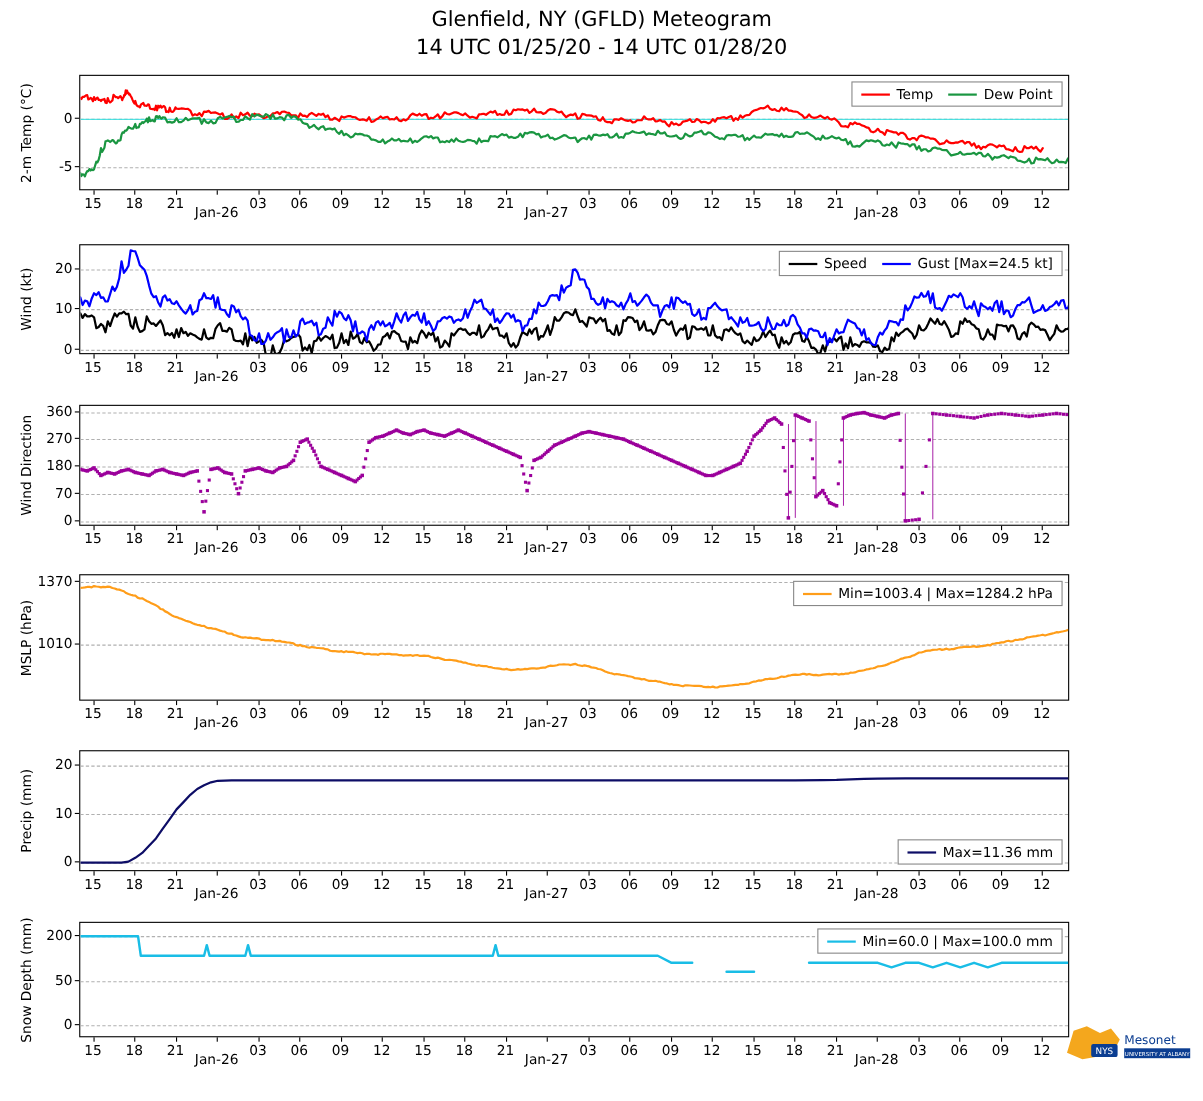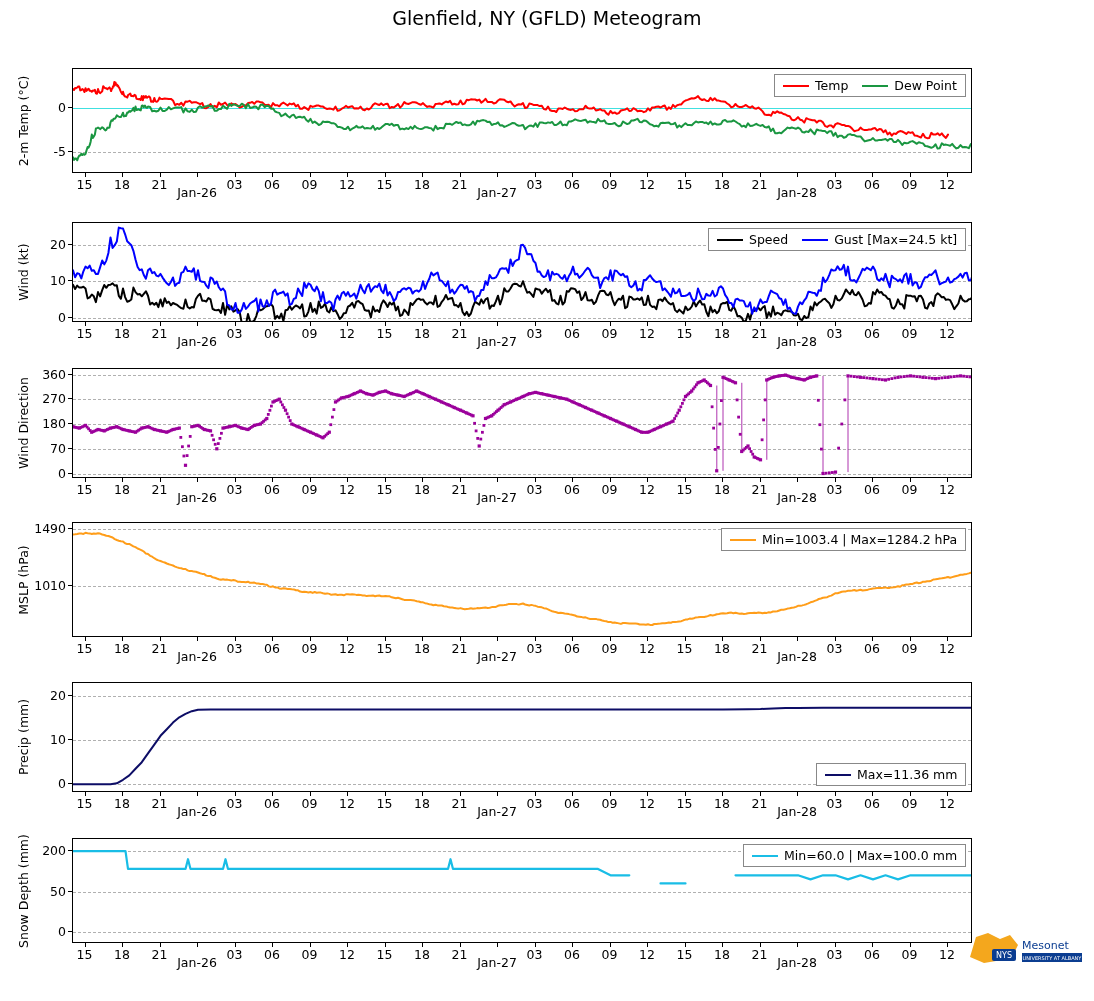--- a/index.html
+++ b/index.html
@@ -18,20 +18,21 @@
   .legitem{display:flex;align-items:center;gap:6px;white-space:nowrap;}
   .swatch{display:inline-block;width:26px;height:0;border-top-width:2.5px;border-top-style:solid;}
   svg{display:block;}
   .logo{position:absolute;right:8px;bottom:22px;width:120px;height:52px;}
 </style>
 </head>
 <body>
 
 <div class="title">
   <div>Glenfield, NY (GFLD) Meteogram</div>
+  <div>14 UTC 01/25/20 - 14 UTC 01/28/20</div>
 </div>
 
 <div id="panels">
     <div class="plotbox" style="left: 72px; top: 68px; width: 900px; height: 105px;">
       <div class="gridline" style="top: 83.125px;"></div>
       <div class="gridline" style="top: 39.375px;"></div>
       <div class="zeroline" style="top: 39.375px;"></div>
       <svg width="900" height="105" style="position: absolute; left: 0px; top: 0px;">
         <path d="M0.0 20.1 L1.0 21.0 L2.1 19.1 L3.1 19.2 L4.2 18.5 L5.2 17.6 L6.3 17.5 L7.3 21.4 L8.3 21.0 L9.4 20.0 L10.4 20.7 L11.5 23.0 L12.5 19.2 L13.5 21.9 L14.6 20.6 L15.6 19.7 L16.7 21.8 L17.7 21.7 L18.8 22.8 L19.8 21.5 L20.8 21.7 L21.9 20.9 L22.9 24.3 L24.0 24.7 L25.0 20.1 L26.0 22.9 L27.1 24.1 L28.1 23.3 L29.2 22.3 L30.2 17.2 L31.3 18.4 L32.3 19.3 L33.3 19.2 L34.4 20.2 L35.4 19.3 L36.5 18.4 L37.5 20.1 L38.1 22.1 L38.8 20.0 L39.4 19.4 L40.0 17.2 L40.6 17.5 L41.3 13.1 L41.9 16.2 L42.5 13.4 L43.1 15.5 L43.8 15.4 L44.4 17.1 L45.0 16.6 L45.8 18.3 L46.7 19.8 L47.5 21.8 L48.3 23.6 L49.2 25.1 L50.0 22.8 L51.0 26.3 L52.1 27.5 L53.1 27.7 L54.2 28.6 L55.2 25.9 L56.3 25.4 L57.3 24.6 L58.3 27.1 L59.4 27.1 L60.4 27.3 L61.5 25.8 L62.5 26.3 L63.5 29.8 L64.6 30.1 L65.6 30.2 L66.7 29.9 L67.7 31.0 L68.8 27.1 L69.8 31.3 L70.8 27.1 L71.9 28.6 L72.9 27.1 L74.0 28.8 L75.0 28.0 L76.0 27.4 L77.1 28.5 L78.1 32.8 L79.2 32.3 L80.2 33.0 L81.3 28.9 L82.3 32.1 L83.3 32.7 L84.4 32.5 L85.4 31.2 L86.5 28.6 L87.5 29.8 L89.6 30.0 L91.7 29.6 L93.8 29.8 L95.8 30.1 L97.9 29.9 L100.0 31.5 L102.1 36.1 L104.2 34.9 L106.3 35.7 L108.3 33.8 L110.4 36.6 L112.5 32.4 L114.6 32.7 L116.7 31.8 L118.8 33.7 L120.8 33.3 L122.9 33.2 L125.0 34.1 L127.1 35.2 L129.2 34.0 L131.3 39.0 L133.3 39.2 L135.4 37.9 L137.5 35.0 L139.6 38.2 L141.7 36.8 L143.8 38.4 L145.8 33.5 L147.9 35.7 L150.0 35.0 L152.1 33.5 L154.2 36.2 L156.3 36.5 L158.3 34.3 L160.4 35.6 L162.5 35.0 L164.6 36.6 L166.7 38.5 L168.8 37.8 L170.8 36.5 L172.9 36.5 L175.0 34.1 L177.1 33.8 L179.2 32.9 L181.3 34.8 L183.3 32.6 L185.4 32.4 L187.5 33.3 L189.6 33.6 L191.7 35.8 L193.8 35.9 L195.8 35.8 L197.9 38.3 L200.0 34.1 L202.1 36.3 L204.2 36.2 L206.3 37.3 L208.3 34.8 L210.4 33.6 L212.5 35.0 L214.6 36.4 L216.7 34.6 L218.8 35.4 L220.8 34.4 L222.9 37.4 L225.0 35.9 L227.1 39.8 L229.2 39.7 L231.2 38.1 L233.3 39.4 L235.4 41.0 L237.5 36.8 L239.6 37.9 L241.7 37.2 L243.7 36.5 L245.8 36.6 L247.9 37.5 L250.0 37.6 L252.1 39.1 L254.2 40.0 L256.3 39.6 L258.3 39.8 L260.4 40.7 L262.5 37.6 L264.6 41.8 L266.7 41.3 L268.8 39.7 L270.8 38.7 L272.9 36.9 L275.0 38.5 L277.1 37.7 L279.2 37.2 L281.3 39.6 L283.3 39.2 L285.4 39.6 L287.5 37.6 L289.6 40.5 L291.7 41.2 L293.8 39.5 L295.8 40.5 L297.9 39.0 L300.0 35.9 L302.1 34.3 L304.2 35.2 L306.3 36.0 L308.3 34.4 L310.4 36.2 L312.5 35.0 L314.6 34.7 L316.7 39.1 L318.8 38.0 L320.8 38.5 L322.9 36.9 L325.0 35.0 L327.1 38.6 L329.2 36.6 L331.3 33.1 L333.3 34.6 L335.4 35.0 L337.5 34.1 L339.6 33.2 L341.7 33.2 L343.8 33.8 L345.8 35.0 L347.9 35.7 L350.0 34.1 L352.1 36.2 L354.2 37.9 L356.3 37.2 L358.3 37.8 L360.4 38.6 L362.5 35.0 L364.6 34.8 L366.7 34.4 L368.8 35.4 L370.8 33.8 L372.9 32.5 L375.0 33.3 L377.1 31.9 L379.2 35.5 L381.3 34.7 L383.3 35.5 L385.4 35.3 L387.5 31.5 L389.6 35.2 L391.7 34.5 L393.8 30.7 L395.8 31.2 L397.9 30.3 L400.0 30.6 L402.1 30.5 L404.2 31.5 L406.3 30.6 L408.3 33.6 L410.4 32.2 L412.5 29.8 L414.6 33.0 L416.7 33.1 L418.8 32.9 L420.8 34.5 L422.9 33.8 L425.0 31.5 L427.1 30.2 L429.2 30.4 L431.3 30.8 L433.3 32.5 L435.4 33.2 L437.5 32.4 L439.6 35.4 L441.7 37.5 L443.8 36.0 L445.8 35.2 L447.9 35.6 L450.0 34.1 L452.1 39.0 L454.2 38.5 L456.3 34.6 L458.3 34.9 L460.4 35.9 L462.5 35.9 L464.6 36.1 L466.7 37.1 L468.8 36.7 L470.8 40.1 L472.9 40.6 L475.0 37.6 L477.1 41.2 L479.2 42.0 L481.3 41.9 L483.3 43.0 L485.4 39.5 L487.5 39.4 L489.6 40.0 L491.7 38.5 L493.8 39.7 L495.8 40.5 L497.9 40.9 L500.0 40.3 L502.1 42.2 L504.2 42.1 L506.3 40.3 L508.3 40.3 L510.4 40.2 L512.5 36.8 L514.6 39.0 L516.7 39.6 L518.8 39.6 L520.8 38.5 L522.9 41.4 L525.0 41.1 L527.1 40.1 L529.2 41.5 L531.3 41.4 L533.3 44.1 L535.4 45.8 L537.5 42.0 L539.6 44.2 L541.7 43.4 L543.8 44.8 L545.8 44.1 L547.9 41.5 L550.0 41.1 L552.1 40.6 L554.2 39.4 L556.3 41.9 L558.3 41.7 L560.4 39.2 L562.5 40.3 L564.6 42.2 L566.7 41.7 L568.8 42.0 L570.8 43.2 L572.9 42.3 L575.0 39.4 L577.1 41.6 L579.2 38.4 L581.3 38.5 L583.3 37.8 L585.4 37.5 L587.5 38.5 L589.6 37.3 L591.7 36.5 L593.8 40.8 L595.8 38.4 L597.9 39.9 L600.0 35.9 L602.1 38.0 L604.2 36.3 L606.3 35.6 L608.3 35.4 L610.4 32.8 L612.5 31.5 L614.6 30.9 L616.7 30.0 L618.8 29.2 L620.8 29.5 L622.9 28.7 L625.0 27.1 L627.1 29.9 L629.2 31.0 L631.3 30.2 L633.3 31.7 L635.4 32.1 L637.5 28.9 L639.6 31.3 L641.7 29.3 L643.8 31.5 L645.8 31.6 L647.9 32.2 L650.0 32.4 L652.1 32.8 L654.2 34.5 L656.3 35.8 L658.3 38.3 L660.4 37.6 L662.5 35.0 L664.6 37.3 L666.7 38.1 L668.8 38.0 L670.8 37.1 L672.9 36.0 L675.0 37.6 L677.1 38.7 L679.2 37.2 L681.3 39.2 L683.3 39.7 L685.4 38.6 L687.5 40.3 L689.6 42.4 L691.7 45.6 L693.8 46.0 L695.8 45.7 L697.9 46.7 L700.0 42.9 L702.1 44.0 L704.2 42.3 L706.3 43.7 L708.3 43.6 L710.4 45.0 L712.5 45.5 L714.6 46.8 L716.7 47.3 L718.8 50.6 L720.8 51.3 L722.9 50.3 L725.0 48.1 L727.1 50.7 L729.2 51.3 L731.3 53.6 L733.3 49.2 L735.4 50.1 L737.5 50.7 L739.6 51.3 L741.7 51.3 L743.8 53.5 L745.8 51.7 L747.9 51.8 L750.0 53.4 L752.1 57.1 L754.2 57.9 L756.3 56.5 L758.3 56.5 L760.4 58.5 L762.5 55.1 L764.6 54.3 L766.7 54.9 L768.8 55.9 L770.8 55.9 L772.9 57.0 L775.0 56.9 L777.1 57.7 L779.2 59.8 L781.3 62.2 L783.3 61.6 L785.4 61.1 L787.5 58.6 L789.6 60.4 L791.7 61.1 L793.8 61.1 L795.8 60.5 L797.9 60.6 L800.0 59.5 L802.1 59.1 L804.2 61.5 L806.3 60.1 L808.3 60.2 L810.4 63.3 L812.5 61.3 L814.6 65.4 L816.7 63.6 L818.8 66.6 L820.8 64.4 L822.9 65.0 L825.0 63.0 L827.1 62.1 L829.2 62.5 L831.3 63.6 L833.3 64.9 L835.4 63.1 L837.5 63.9 L839.6 63.3 L841.7 66.6 L843.8 66.8 L845.8 67.6 L847.9 68.5 L850.0 64.8 L852.1 68.3 L854.2 69.2 L856.3 68.9 L858.3 63.9 L860.4 65.6 L862.5 65.6 L864.6 64.3 L866.7 66.2 L868.8 64.4 L870.8 67.1 L872.9 68.9 L875.0 65.6" fill="none" stroke="#ff0000" stroke-width="2" stroke-linejoin="round" stroke-linecap="round"></path>
         <path d="M0.0 88.4 L1.0 91.0 L2.1 89.4 L3.1 89.6 L4.2 91.3 L5.2 88.5 L6.3 86.6 L7.3 86.5 L8.3 84.7 L9.4 86.0 L10.4 85.0 L11.5 85.7 L12.5 84.9 L13.5 81.5 L14.6 78.0 L15.6 78.6 L16.7 76.2 L17.7 72.4 L18.8 65.6 L19.8 69.1 L20.8 67.4 L21.9 65.4 L22.9 59.5 L24.0 59.1 L25.0 58.6 L26.0 59.2 L27.1 60.1 L28.1 59.3 L29.2 58.3 L30.2 58.8 L31.3 60.4 L32.3 61.4 L33.3 60.8 L34.4 58.6 L35.4 58.9 L36.5 58.5 L37.5 53.4 L38.5 51.3 L39.6 51.7 L40.6 49.8 L41.7 49.8 L42.7 48.7 L43.8 46.4 L44.8 47.1 L45.8 47.6 L46.9 48.0 L47.9 48.0 L49.0 46.1 L50.0 43.7 L51.0 47.4 L52.1 46.8 L53.1 46.9 L54.2 43.6 L55.2 43.6 L56.3 42.0 L57.3 42.8 L58.3 41.8 L59.4 41.1 L60.4 38.8 L61.5 42.2 L62.5 37.6 L63.5 41.1 L64.6 40.8 L65.6 40.2 L66.7 41.1 L67.7 41.4 L68.8 36.8 L69.8 36.6 L70.8 38.1 L71.9 36.6 L72.9 38.3 L74.0 38.9 L75.0 37.6 L77.1 38.0 L79.2 42.2 L81.3 41.8 L83.3 42.5 L85.4 41.8 L87.5 38.5 L89.6 42.1 L91.7 42.0 L93.8 40.7 L95.8 38.1 L97.9 40.3 L100.0 39.4 L102.1 38.6 L104.2 38.5 L106.3 38.6 L108.3 38.1 L110.4 43.5 L112.5 39.4 L114.6 42.3 L116.7 42.9 L118.8 40.7 L120.8 43.1 L122.9 42.7 L125.0 38.5 L127.1 37.2 L129.2 38.7 L131.3 37.8 L133.3 37.3 L135.4 36.4 L137.5 37.6 L139.6 37.0 L141.7 41.8 L143.8 41.7 L145.8 40.1 L147.9 40.1 L150.0 36.8 L152.1 38.4 L154.2 39.8 L156.3 34.8 L158.3 36.9 L160.4 35.2 L162.5 35.9 L164.6 36.9 L166.7 37.1 L168.8 34.7 L170.8 35.9 L172.9 39.1 L175.0 35.0 L177.1 38.9 L179.2 38.6 L181.3 37.5 L183.3 37.8 L185.4 40.3 L187.5 35.9 L189.6 35.5 L191.7 38.1 L193.8 36.7 L195.8 37.2 L197.9 39.7 L200.0 39.4 L202.1 42.5 L204.2 43.4 L206.3 43.9 L208.3 47.2 L210.4 46.1 L212.5 44.6 L214.6 47.0 L216.7 48.5 L218.8 46.4 L220.8 45.7 L222.9 49.0 L225.0 48.1 L227.1 47.8 L229.2 48.6 L231.2 47.8 L233.3 51.0 L235.4 52.6 L237.5 49.9 L239.6 53.9 L241.7 52.6 L243.7 54.1 L245.8 56.0 L247.9 55.1 L250.0 52.5 L252.1 53.1 L254.2 52.7 L256.3 53.1 L258.3 54.2 L260.4 54.2 L262.5 55.1 L264.6 57.9 L266.7 58.0 L268.8 58.6 L270.8 59.9 L272.9 60.0 L275.0 57.8 L277.1 61.3 L279.2 59.7 L281.3 58.7 L283.3 56.9 L285.4 58.6 L287.5 58.6 L289.6 57.3 L291.7 59.6 L293.8 59.0 L295.8 59.3 L297.9 59.5 L300.0 56.9 L302.1 60.8 L304.2 59.0 L306.3 60.0 L308.3 58.6 L310.4 56.7 L312.5 55.1 L314.6 54.9 L316.7 56.0 L318.8 54.7 L320.8 56.8 L322.9 56.0 L325.0 56.0 L327.1 60.4 L329.2 59.6 L331.3 60.3 L333.3 59.1 L335.4 60.1 L337.5 57.8 L339.6 59.9 L341.7 56.9 L343.8 58.9 L345.8 59.6 L347.9 60.1 L350.0 59.5 L352.1 58.2 L354.2 58.3 L356.3 59.0 L358.3 59.3 L360.4 61.6 L362.5 56.9 L364.6 60.1 L366.7 59.0 L368.8 59.1 L370.8 59.4 L372.9 54.7 L375.0 55.1 L377.1 54.8 L379.2 55.8 L381.3 54.3 L383.3 52.9 L385.4 54.0 L387.5 53.4 L389.6 56.1 L391.7 55.4 L393.8 56.3 L395.8 56.3 L397.9 55.4 L400.0 52.5 L402.1 55.7 L404.2 51.8 L406.3 52.4 L408.3 51.4 L410.4 51.1 L412.5 51.6 L414.6 53.1 L416.7 52.7 L418.8 56.0 L420.8 55.1 L422.9 54.8 L425.0 53.4 L427.1 56.5 L429.2 56.2 L431.3 57.9 L433.3 57.1 L435.4 56.2 L437.5 55.1 L439.6 53.9 L441.7 54.3 L443.8 56.0 L445.8 56.7 L447.9 56.4 L450.0 56.0 L452.1 60.2 L454.2 58.2 L456.3 56.7 L458.3 56.6 L460.4 57.6 L462.5 54.3 L464.6 57.9 L466.7 53.6 L468.8 53.4 L470.8 54.0 L472.9 54.3 L475.0 53.4 L477.1 53.9 L479.2 53.0 L481.3 56.0 L483.3 56.0 L485.4 54.7 L487.5 52.5 L489.6 56.2 L491.7 55.6 L493.8 56.3 L495.8 52.4 L497.9 52.5 L500.0 51.6 L502.1 50.3 L504.2 51.2 L506.3 51.7 L508.3 51.9 L510.4 51.3 L512.5 50.7 L514.6 53.6 L516.7 52.3 L518.8 52.7 L520.8 53.0 L522.9 53.7 L525.0 49.9 L527.1 52.2 L529.2 52.3 L531.3 51.3 L533.3 54.4 L535.4 54.9 L537.5 55.1 L539.6 54.8 L541.7 54.0 L543.8 56.2 L545.8 57.3 L547.9 56.5 L550.0 52.5 L552.1 53.9 L554.2 55.1 L556.3 54.3 L558.3 51.6 L560.4 51.5 L562.5 50.7 L564.6 49.8 L566.7 52.9 L568.8 53.2 L570.8 51.4 L572.9 51.7 L575.0 53.4 L577.1 55.3 L579.2 55.9 L581.3 57.3 L583.3 56.7 L585.4 57.7 L587.5 54.3 L589.6 53.7 L591.7 54.1 L593.8 53.7 L595.8 53.6 L597.9 55.3 L600.0 55.1 L602.1 53.8 L604.2 58.5 L606.3 56.4 L608.3 58.1 L610.4 56.0 L612.5 54.3 L614.6 56.0 L616.7 55.9 L618.8 56.2 L620.8 54.3 L622.9 52.5 L625.0 53.4 L627.1 53.1 L629.2 52.9 L631.3 53.9 L633.3 53.6 L635.4 55.2 L637.5 52.5 L639.6 55.6 L641.7 54.4 L643.8 55.5 L645.8 55.4 L647.9 55.0 L650.0 51.6 L652.1 51.0 L654.2 52.8 L656.3 52.4 L658.3 52.6 L660.4 51.3 L662.5 52.5 L664.6 54.0 L666.7 55.2 L668.8 57.6 L670.8 56.7 L672.9 58.1 L675.0 54.3 L677.1 56.9 L679.2 56.8 L681.3 55.9 L683.3 54.8 L685.4 56.1 L687.5 56.9 L689.6 56.0 L691.7 58.0 L693.8 58.5 L695.8 57.4 L697.9 62.2 L700.0 59.5 L702.1 64.2 L704.2 64.3 L706.3 63.6 L708.3 64.3 L710.4 62.3 L712.5 60.4 L714.6 58.6 L716.7 59.3 L718.8 58.5 L720.8 59.1 L722.9 59.8 L725.0 58.6 L727.1 59.8 L729.2 63.0 L731.3 63.5 L733.3 62.4 L735.4 63.0 L737.5 60.4 L739.6 63.0 L741.7 65.2 L743.8 60.5 L745.8 61.3 L747.9 61.5 L750.0 62.1 L752.1 62.1 L754.2 64.1 L756.3 62.2 L758.3 62.2 L760.4 66.8 L762.5 63.9 L764.6 68.1 L766.7 66.7 L768.8 66.7 L770.8 68.7 L772.9 68.0 L775.0 65.6 L777.1 65.1 L779.2 66.1 L781.3 66.1 L783.3 67.2 L785.4 67.4 L787.5 67.4 L789.6 70.0 L791.7 72.4 L793.8 71.8 L795.8 71.3 L797.9 70.8 L800.0 69.1 L802.1 71.4 L804.2 71.5 L806.3 70.9 L808.3 70.9 L810.4 70.6 L812.5 70.0 L814.6 71.6 L816.7 70.0 L818.8 70.0 L820.8 73.0 L822.9 73.1 L825.0 70.9 L827.1 73.0 L829.2 76.0 L831.3 73.7 L833.3 74.3 L835.4 73.9 L837.5 72.6 L839.6 72.1 L841.7 73.4 L843.8 74.8 L845.8 73.2 L847.9 73.9 L850.0 74.4 L852.1 77.0 L854.2 77.2 L856.3 78.0 L858.3 78.8 L860.4 77.9 L862.5 75.3 L864.6 79.6 L866.7 79.2 L868.8 74.3 L870.8 75.9 L872.9 75.6 L875.0 76.1 L877.1 76.7 L879.2 74.9 L881.3 77.6 L883.3 79.4 L885.4 78.7 L887.5 76.1 L889.6 78.3 L891.7 78.1 L893.8 78.3 L895.8 79.2 L897.9 75.0 L900.0 76.1" fill="none" stroke="#1a9641" stroke-width="2" stroke-linejoin="round" stroke-linecap="round"></path>
@@ -761,21 +762,21 @@
     <div class="xtick" style="left: 947px; top: 482px;">12</div>
     <div class="plotbox" style="left: 72px; top: 522px; width: 900px; height: 115px;">
       <div class="gridline" style="top: 63.25px;"></div>
       <div class="gridline" style="top: 5.75px;"></div>
       <svg width="900" height="115" style="position: absolute; left: 0px; top: 0px;">
         <path d="M0.0 11.5 L2.1 11.3 L4.2 11.0 L6.3 10.6 L8.3 10.6 L10.4 10.9 L12.5 9.8 L14.6 10.2 L16.7 10.4 L18.8 11.0 L20.8 10.5 L22.9 10.7 L25.0 10.3 L27.1 10.6 L29.2 11.5 L31.3 12.0 L33.3 12.8 L35.4 13.0 L37.5 13.8 L39.6 14.5 L41.7 16.1 L43.8 17.0 L45.8 17.7 L47.9 18.3 L50.0 18.4 L52.1 20.3 L54.2 21.1 L56.3 20.9 L58.3 22.1 L60.4 23.3 L62.5 24.2 L64.6 25.5 L66.7 26.4 L68.8 27.3 L70.8 28.5 L72.9 30.6 L75.0 31.0 L77.1 32.8 L79.2 33.7 L81.3 35.2 L83.3 36.5 L85.4 37.4 L87.5 38.0 L89.6 38.9 L91.7 39.5 L93.8 40.5 L95.8 41.3 L97.9 41.9 L100.0 42.5 L102.1 43.6 L104.2 44.4 L106.3 45.0 L108.3 45.3 L110.4 46.1 L112.5 46.0 L114.6 47.4 L116.7 48.1 L118.8 48.0 L120.8 48.6 L122.9 48.7 L125.0 49.5 L127.1 50.3 L129.2 50.9 L131.3 51.1 L133.3 52.6 L135.4 53.1 L137.5 52.9 L139.6 54.3 L141.7 54.7 L143.8 55.5 L145.8 56.2 L147.9 56.7 L150.0 56.3 L152.1 56.8 L154.2 56.6 L156.3 57.1 L158.3 57.4 L160.4 57.1 L162.5 57.5 L164.6 58.7 L166.7 58.7 L168.8 59.0 L170.8 59.0 L172.9 59.2 L175.0 58.7 L177.1 59.8 L179.2 59.8 L181.3 59.6 L183.3 60.4 L185.4 60.5 L187.5 61.0 L189.6 61.1 L191.7 61.5 L193.8 61.8 L195.8 63.4 L197.9 63.9 L200.0 63.3 L202.1 64.5 L204.2 64.4 L206.3 65.4 L208.3 65.7 L210.4 65.2 L212.5 65.5 L214.6 65.9 L216.7 66.1 L218.8 66.3 L220.8 66.4 L222.9 67.2 L225.0 67.3 L227.1 68.6 L229.2 68.9 L231.2 68.8 L233.3 69.1 L235.4 69.4 L237.5 69.0 L239.6 69.9 L241.7 69.0 L243.7 69.7 L245.8 69.6 L247.9 69.6 L250.0 70.2 L252.1 70.7 L254.2 70.4 L256.3 70.9 L258.3 71.8 L260.4 71.5 L262.5 71.3 L264.6 72.0 L266.7 71.8 L268.8 71.8 L270.8 72.3 L272.9 71.3 L275.0 71.3 L277.1 71.6 L279.2 71.3 L281.3 71.4 L283.3 71.9 L285.4 71.8 L287.5 71.9 L289.6 72.5 L291.7 72.5 L293.8 73.1 L295.8 72.8 L297.9 72.8 L300.0 72.5 L302.1 73.2 L304.2 72.7 L306.3 72.5 L308.3 73.2 L310.4 73.2 L312.5 73.0 L314.6 73.3 L316.7 73.3 L318.8 74.3 L320.8 74.8 L322.9 75.3 L325.0 74.8 L327.1 75.5 L329.2 76.2 L331.3 76.9 L333.3 77.0 L335.4 76.9 L337.5 77.0 L339.6 77.3 L341.7 77.6 L343.8 78.2 L345.8 78.5 L347.9 79.3 L350.0 79.3 L352.1 80.2 L354.2 80.6 L356.3 81.2 L358.3 81.5 L360.4 82.2 L362.5 81.7 L364.6 82.4 L366.7 82.5 L368.8 82.5 L370.8 83.2 L372.9 83.4 L375.0 84.0 L377.1 84.5 L379.2 84.6 L381.3 84.9 L383.3 85.3 L385.4 85.6 L387.5 85.1 L389.6 85.8 L391.7 86.2 L393.8 86.0 L395.8 85.8 L397.9 85.3 L400.0 85.7 L402.1 85.6 L404.2 85.1 L406.3 85.3 L408.3 84.9 L410.4 84.7 L412.5 84.5 L414.6 84.9 L416.7 84.7 L418.8 84.1 L420.8 84.0 L422.9 83.9 L425.0 82.8 L427.1 82.2 L429.2 82.3 L431.3 82.1 L433.3 81.8 L435.4 81.1 L437.5 81.1 L439.6 80.9 L441.7 81.1 L443.8 81.1 L445.8 81.6 L447.9 81.0 L450.0 80.5 L452.1 81.5 L454.2 82.0 L456.3 82.5 L458.3 81.9 L460.4 82.4 L462.5 82.8 L464.6 83.7 L466.7 84.0 L468.8 84.3 L470.8 85.2 L472.9 85.4 L475.0 86.3 L477.1 87.4 L479.2 88.2 L481.3 88.8 L483.3 89.2 L485.4 90.0 L487.5 89.7 L489.6 90.0 L491.7 90.5 L493.8 90.7 L495.8 91.1 L497.9 91.6 L500.0 92.0 L502.1 92.5 L504.2 93.6 L506.3 93.7 L508.3 93.9 L510.4 94.6 L512.5 94.3 L514.6 95.2 L516.7 95.9 L518.8 96.0 L520.8 96.1 L522.9 95.9 L525.0 96.6 L527.1 96.7 L529.2 97.5 L531.3 98.0 L533.3 98.3 L535.4 99.1 L537.5 98.9 L539.6 99.7 L541.7 99.6 L543.8 99.9 L545.8 100.4 L547.9 100.9 L550.0 100.0 L552.1 100.1 L554.2 100.2 L556.3 100.4 L558.3 100.6 L560.4 100.5 L562.5 100.6 L564.6 100.7 L566.7 101.5 L568.8 101.6 L570.8 101.5 L572.9 101.8 L575.0 101.2 L577.1 101.9 L579.2 102.0 L581.3 101.0 L583.3 101.0 L585.4 100.8 L587.5 100.6 L589.6 100.3 L591.7 100.2 L593.8 99.9 L595.8 99.6 L597.9 99.7 L600.0 98.9 L602.1 98.9 L604.2 98.7 L606.3 98.4 L608.3 98.2 L610.4 97.3 L612.5 96.6 L614.6 96.4 L616.7 95.6 L618.8 95.7 L620.8 95.2 L622.9 94.4 L625.0 94.3 L627.1 93.9 L629.2 94.1 L631.3 94.0 L633.3 93.6 L635.4 92.9 L637.5 92.0 L639.6 92.4 L641.7 92.0 L643.8 91.2 L645.8 90.9 L647.9 90.5 L650.0 90.3 L652.1 90.5 L654.2 90.3 L656.3 89.7 L658.3 89.6 L660.4 90.3 L662.5 89.7 L664.6 90.3 L666.7 90.7 L668.8 90.6 L670.8 90.9 L672.9 90.7 L675.0 90.3 L677.1 90.1 L679.2 89.9 L681.3 89.7 L683.3 90.0 L685.4 89.6 L687.5 89.7 L689.6 90.3 L691.7 89.7 L693.8 89.9 L695.8 89.3 L697.9 89.4 L700.0 88.5 L702.1 88.6 L704.2 88.3 L706.3 87.5 L708.3 86.8 L710.4 86.7 L712.5 86.3 L714.6 85.6 L716.7 85.3 L718.8 84.7 L720.8 84.5 L722.9 83.9 L725.0 82.8 L727.1 82.7 L729.2 82.4 L731.3 81.9 L733.3 81.2 L735.4 80.3 L737.5 79.3 L739.6 78.8 L741.7 77.9 L743.8 77.1 L745.8 76.0 L747.9 75.5 L750.0 74.8 L752.1 74.5 L754.2 74.2 L756.3 73.1 L758.3 72.6 L760.4 71.3 L762.5 70.2 L764.6 70.2 L766.7 69.5 L768.8 68.7 L770.8 68.5 L772.9 68.4 L775.0 67.8 L777.1 67.7 L779.2 67.5 L781.3 67.0 L783.3 67.8 L785.4 67.3 L787.5 66.7 L789.6 67.5 L791.7 67.2 L793.8 67.1 L795.8 66.4 L797.9 65.9 L800.0 65.5 L802.1 65.3 L804.2 64.9 L806.3 65.0 L808.3 65.0 L810.4 64.8 L812.5 64.4 L814.6 65.1 L816.7 64.9 L818.8 64.4 L820.8 64.3 L822.9 63.9 L825.0 63.3 L827.1 63.8 L829.2 62.3 L831.3 62.0 L833.3 61.6 L835.4 61.4 L837.5 61.0 L839.6 60.9 L841.7 60.0 L843.8 59.5 L845.8 60.2 L847.9 59.8 L850.0 58.7 L852.1 58.8 L854.2 58.3 L856.3 58.3 L858.3 57.7 L860.4 56.5 L862.5 56.3 L864.6 55.9 L866.7 55.5 L868.8 55.3 L870.8 54.9 L872.9 54.5 L875.0 54.0 L877.1 54.7 L879.2 54.1 L881.3 53.5 L883.3 53.0 L885.4 52.5 L887.5 51.7 L889.6 51.8 L891.7 51.3 L893.8 50.9 L895.8 50.4 L897.9 49.7 L900.0 49.5" fill="none" stroke="#ff9d19" stroke-width="2" stroke-linejoin="round" stroke-linecap="round"></path>
       </svg>
     </div>
     <div class="ytick" style="top: 585.25px; right: 1028px;">1010</div>
     <div class="tickmark" style="left: 68px; top: 585.25px; width: 4px; height: 1px;"></div>
-    <div class="ytick" style="top: 527.75px; right: 1028px;">1490</div>
+    <div class="ytick" style="top: 527.75px; right: 1028px;">1370</div>
     <div class="tickmark" style="left: 68px; top: 527.75px; width: 4px; height: 1px;"></div>
     <div class="ylabel" style="left: 16px; top: 579.5px; transform: rotate(-90deg) translateX(-50%);">MSLP (hPa)</div>
     <div class="tickmark" style="left: 84.5px; top: 637px; width: 1px; height: 4px;"></div>
     <div class="xtick" style="left: 84.5px; top: 641px;">15</div>
     <div class="tickmark" style="left: 122px; top: 637px; width: 1px; height: 4px;"></div>
     <div class="xtick" style="left: 122px; top: 641px;">18</div>
     <div class="tickmark" style="left: 159.5px; top: 637px; width: 1px; height: 4px;"></div>
     <div class="xtick" style="left: 159.5px; top: 641px;">21</div>
     <div class="tickmark" style="left: 197px; top: 637px; width: 1px; height: 4px;"></div>
     <div class="xtick day" style="left: 197px; top: 649px;">Jan-26</div>

